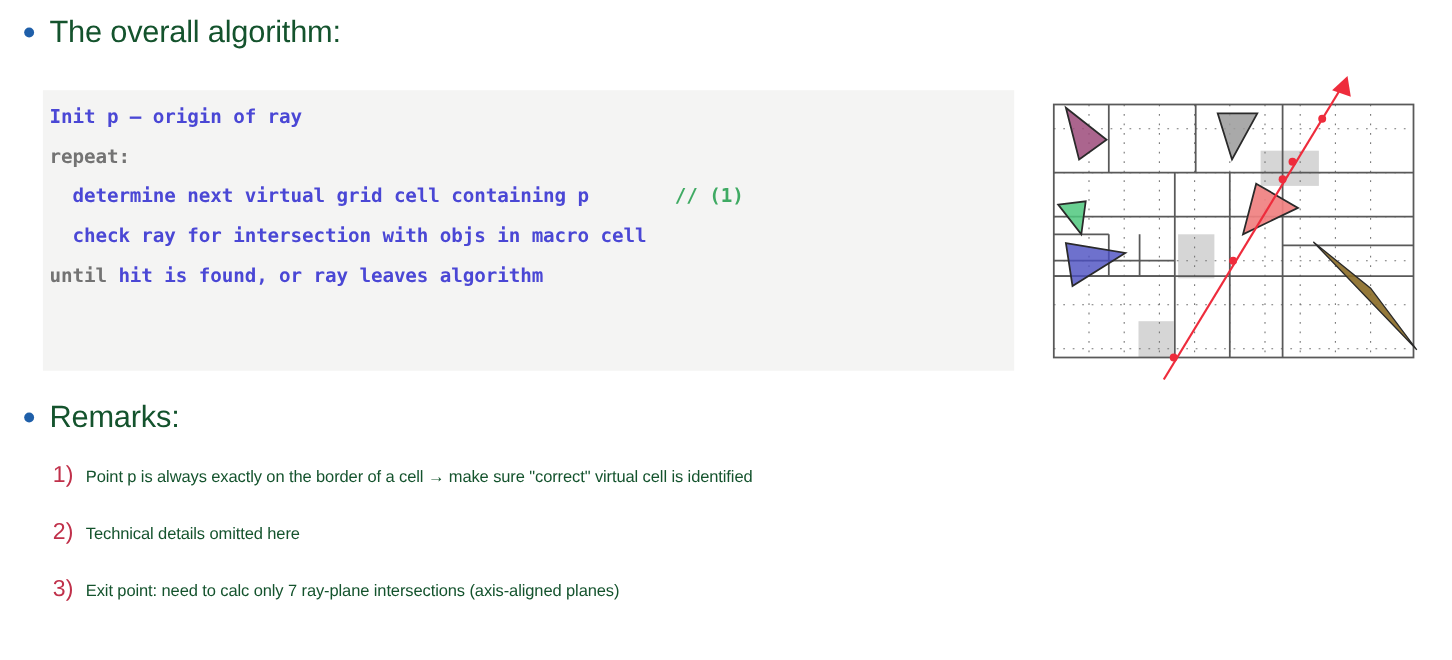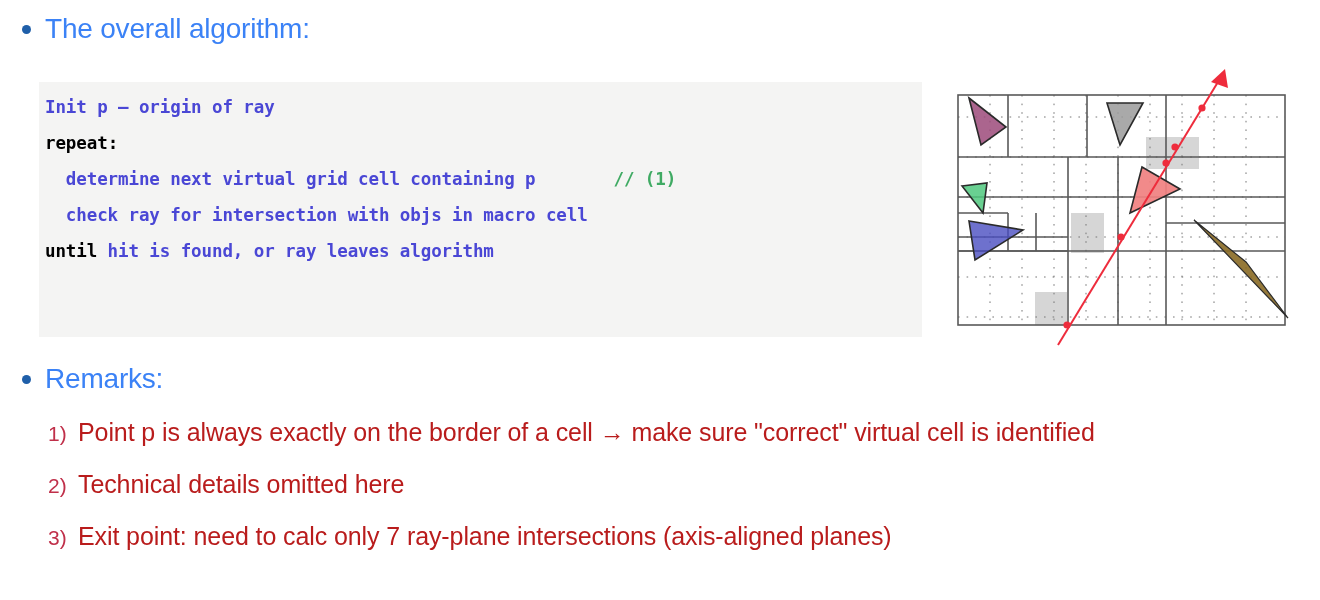--- a/index.html
+++ b/index.html
@@ -27,21 +27,21 @@
     height: 9px;
     border-radius: 50%;
     background: #1f5fa9;
     margin-top: 13px;
     margin-right: 14px;
     flex: 0 0 auto;
   }
   .bullet-text {
     font-size: 28px;
     line-height: 34px;
-    color: #3b82f6;
+    color: #14532d;
     letter-spacing: -0.2px;
     white-space: nowrap;
     text-align: center;
   }
 
   #bullet-algorithm { left: 22px; top: 12px; }
   #bullet-remarks   { left: 22px; top: 362px; }
 
   
   #code-block {
@@ -57,41 +57,41 @@
   }
   .code-line {
     font-family: "DejaVu Sans Mono", monospace;
     font-size: 17.5px;
     line-height: 36px;
     font-weight: bold;
     color: #4a47d5;
     white-space: pre;
     letter-spacing: -0.1px;
   }
-  .kw      { color: #000000; }
+  .kw      { color: #737373; }
   .comment { color: #3faa63; }
 
   
   .remark-row {
     position: absolute;
     display: flex;
     align-items: baseline;
     white-space: nowrap;
   }
   .remark-num {
     color: #c0304a;
     font-size: 21px;
     line-height: 28px;
     width: 30px;
     flex: 0 0 auto;
   }
   .remark-text {
-    font-size: 25px;
+    font-size: 15px;
     line-height: 28px;
-    color: #b91c1c;
+    color: #14532d;
     letter-spacing: -0.1px;
   }
   #remark-1 { left: 48px; top: 418px; }
   #remark-2 { left: 48px; top: 470px; }
   #remark-3 { left: 48px; top: 522px; }
 
   
   #diagram {
     position: absolute;
     left: 940px;

